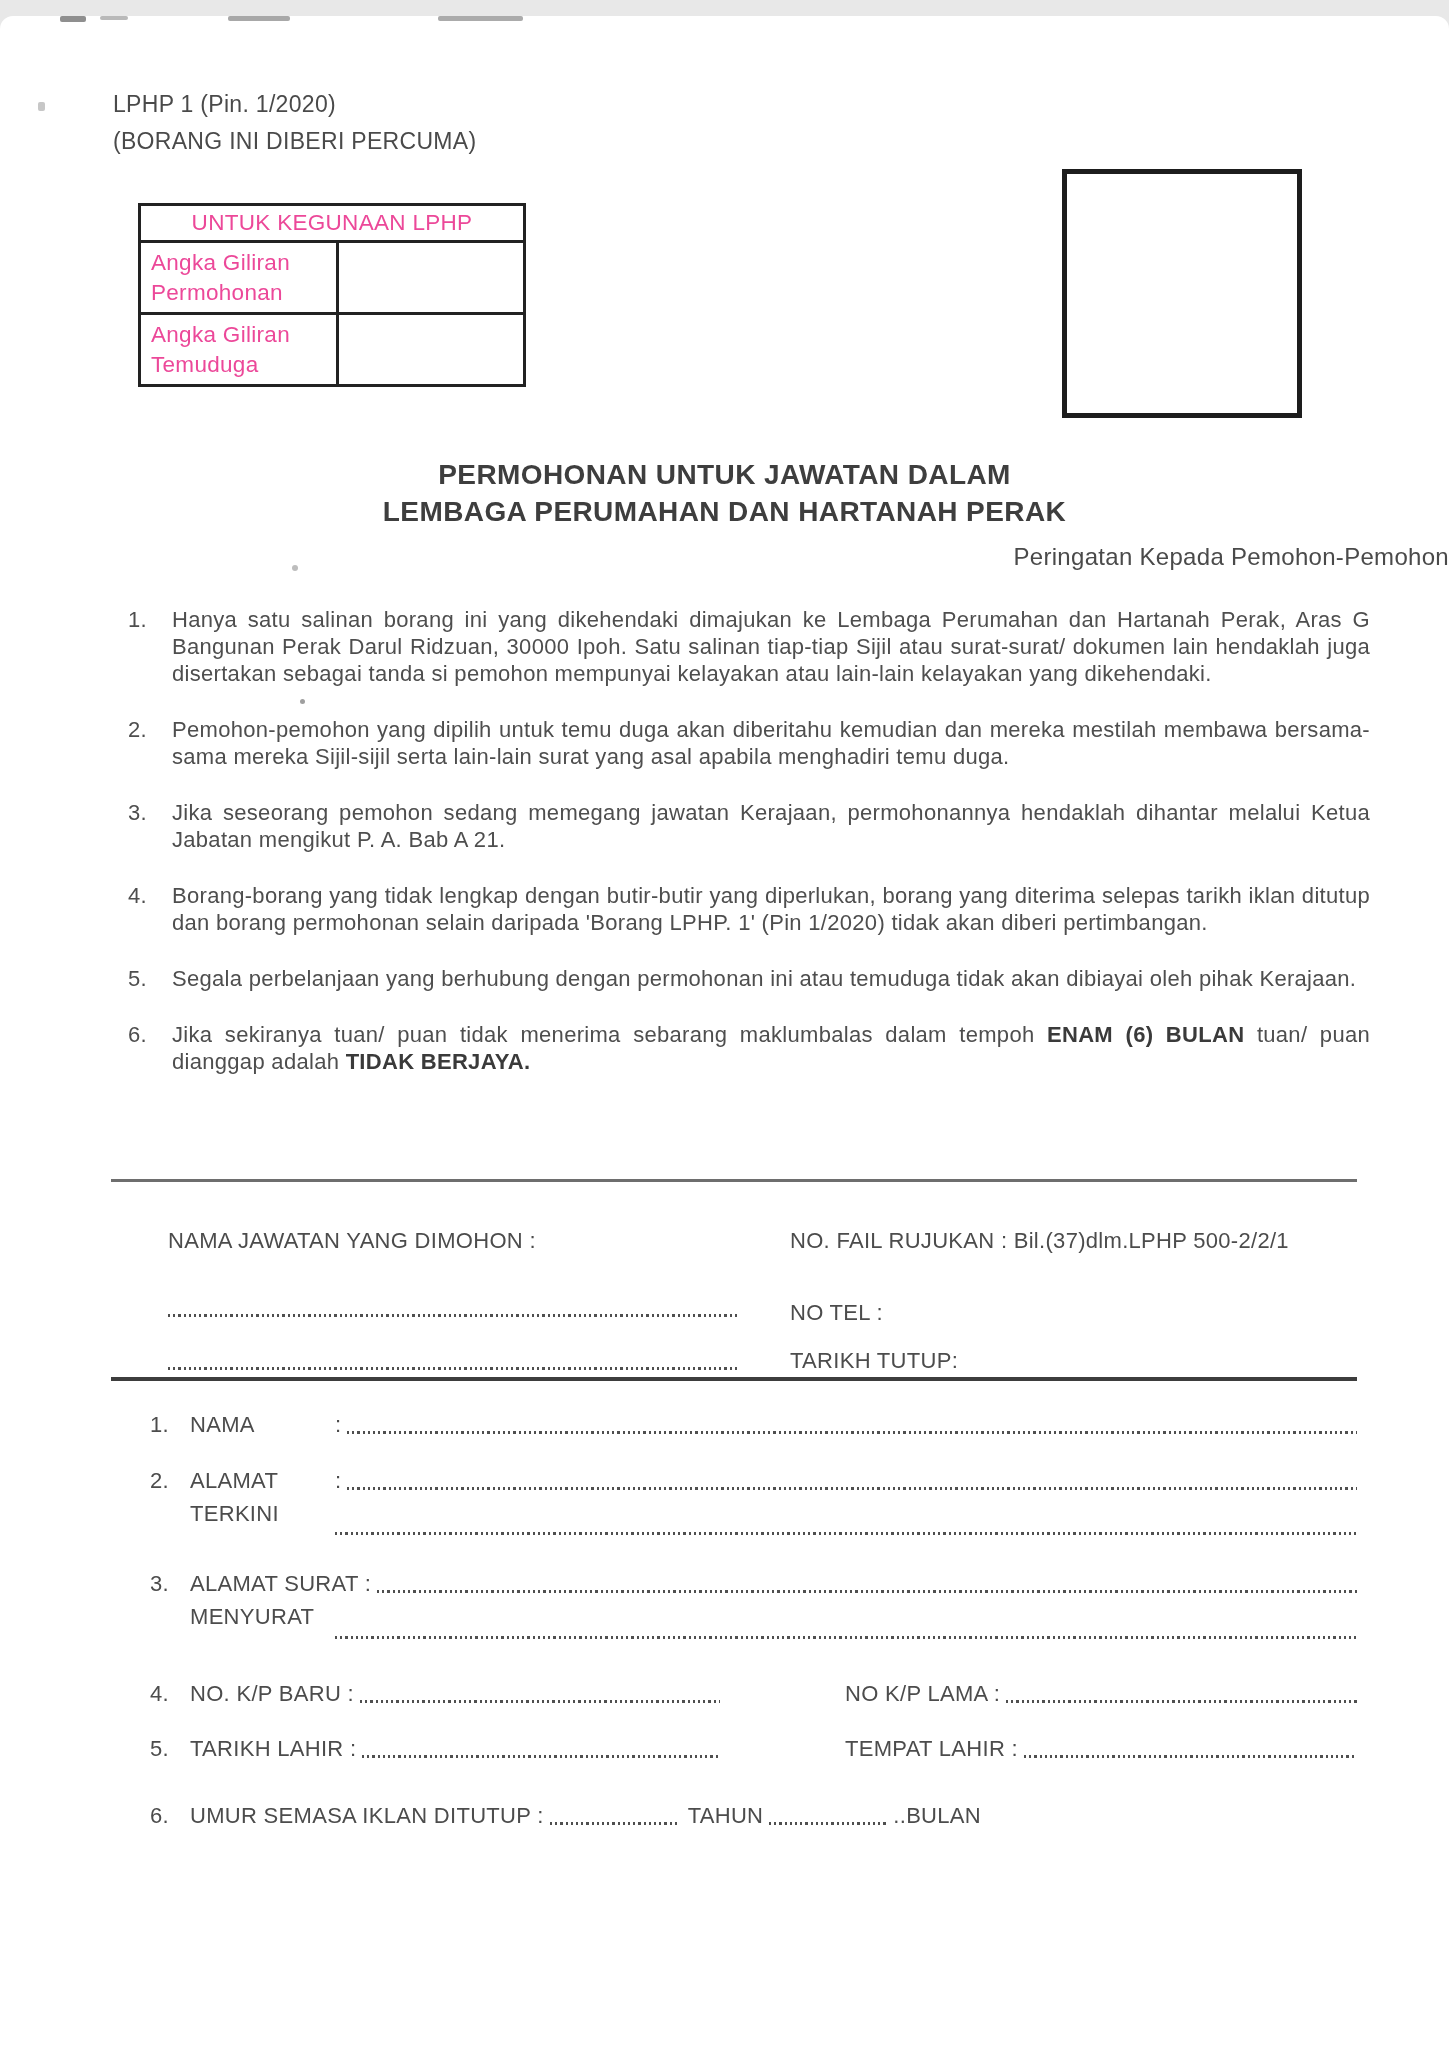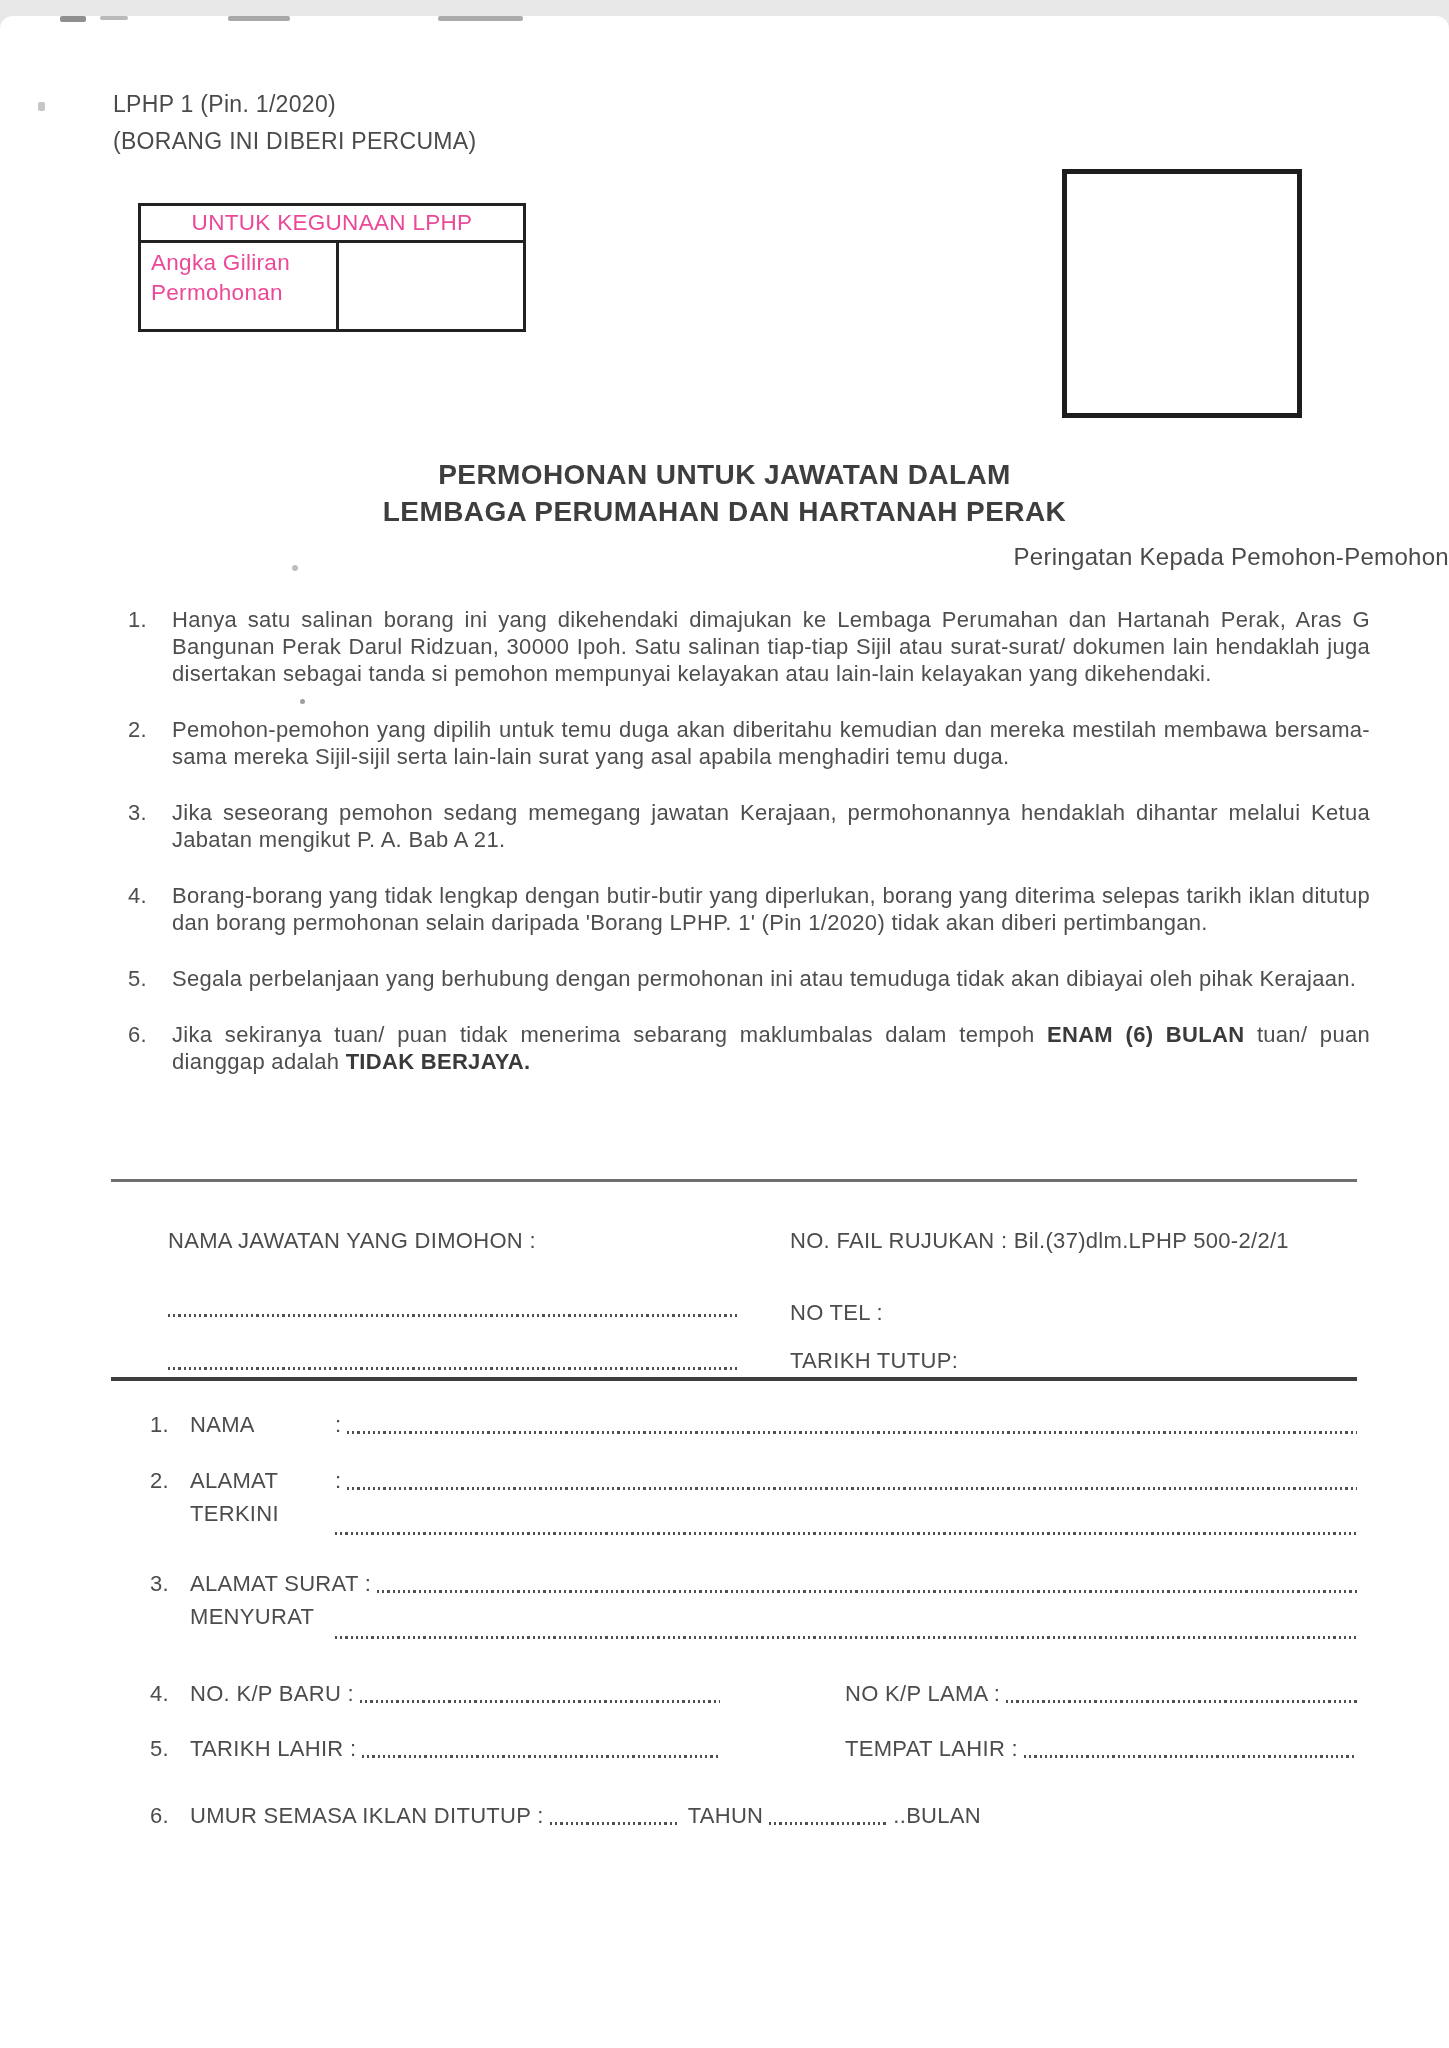--- a/index.html
+++ b/index.html
@@ -11,21 +11,21 @@
   }
   .abs { position:absolute; }
   .artifact { position:absolute; border-radius:2px; }
 
   
   .formcode { left:113px; top:70px; font-size:23px; line-height:37px; color:#4a4a4a; }
 
   
   .office-table { left:138px; top:187px; width:382px; border:3px solid #222; font-size:22.5px; color:#ec4899; }
   .ot-header { height:34px; line-height:34px; text-align:center; border-bottom:3px solid #222; }
-  .ot-row { display:flex; height:86px; }
+  .ot-row { display:flex; height:69px; }
   .ot-row + .ot-row { border-top:3px solid #222; }
   .ot-label { width:185px; border-right:3px solid #222; padding:5px 0 0 10px; line-height:30px; }
   .ot-value { flex:1; }
 
   
   .logo { left:608px; top:98px; width:263px; height:277px; }
   .logo svg { display:block; }
 
   
   .photo-box { left:1062px; top:153px; width:240px; height:249px; border:5px solid #1d1d1d; box-sizing:border-box; }
@@ -76,20 +76,24 @@
     <div>LPHP 1 (Pin. 1/2020)</div>
     <div>(BORANG INI DIBERI PERCUMA)</div>
   </div>
 
   <div class="abs office-table">
     <div class="ot-header">UNTUK KEGUNAAN LPHP</div>
     <div class="ot-row">
       <div class="ot-label">Angka Giliran Permohonan</div>
       <div class="ot-value"></div>
     </div>
+    <div class="ot-row">
+      <div class="ot-label">Angka Giliran Temuduga</div>
+      <div class="ot-value"></div>
+    </div>
   </div>
 
 
   <div class="abs photo-box"></div>
 
   <div class="abs title">
     <div>PERMOHONAN UNTUK JAWATAN DALAM</div>
     <div>LEMBAGA PERUMAHAN DAN HARTANAH PERAK</div>
   </div>
   <div class="abs subtitle">Peringatan Kepada Pemohon-Pemohon</div>

